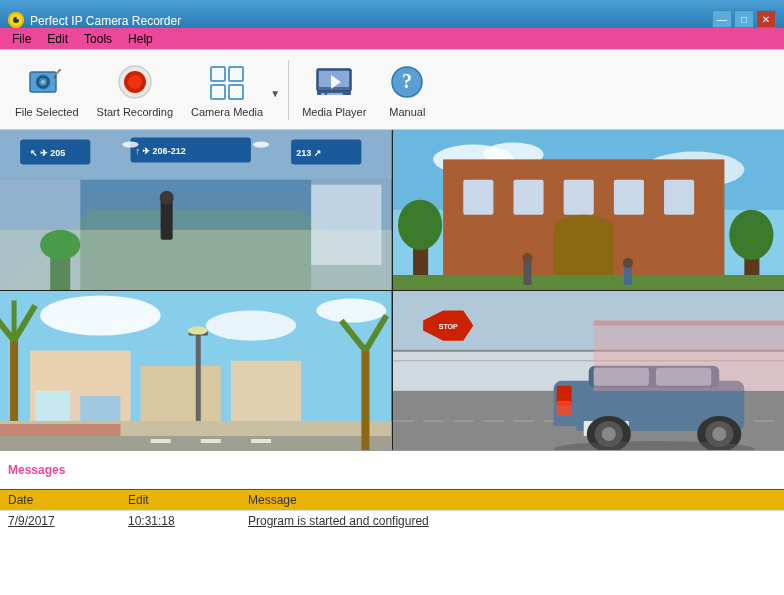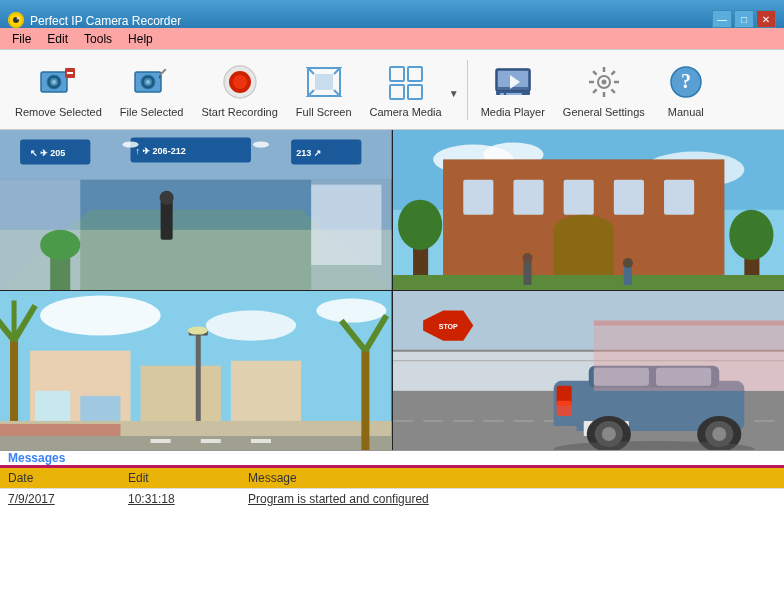--- a/index.html
+++ b/index.html
@@ -44,21 +44,21 @@
       font-size: 10px;
       display: flex;
       align-items: center;
       justify-content: center;
       cursor: pointer;
     }
     .title-bar-btn.close-btn { background: #c0392b; }
 
     
     .menu-bar {
-      background: #fca5a5;
+      background: #ec4899;
       height: 22px;
       display: flex;
       align-items: center;
       padding: 0 4px;
       border-bottom: 1px solid #ccc;
     }
     .menu-item {
       padding: 2px 8px;
       font-size: 12px;
       cursor: pointer;
@@ -131,25 +131,25 @@
     
     .messages-panel {
       background: #fff;
       border-top: 1px solid #999;
       flex: 1;
       display: flex;
       flex-direction: column;
       min-height: 80px;
     }
     .messages-header {
-      padding: 0 8px;
+      padding: 12px 8px;
       font-weight: bold;
       font-size: 12px;
-      color: #3b82f6;
-      border-bottom: 3px solid #be185d;
+      color: #ec4899;
+      border-bottom: 1px solid #be185d;
     }
     .messages-table {
       width: 100%;
       border-collapse: collapse;
       font-size: 12px;
     }
     .messages-table th {
       text-align: left;
       padding: 3px 8px;
       font-weight: normal;
@@ -188,33 +188,20 @@
 <div class="menu-bar">
   <span class="menu-item">File</span>
   <span class="menu-item">Edit</span>
   <span class="menu-item">Tools</span>
   <span class="menu-item">Help</span>
 </div>
 
 <div class="toolbar">
 
 
-  <div class="tool-btn">
-    <div class="tool-icon">
-      <svg width="38" height="36" viewBox="0 0 38 36">
-        <rect x="2" y="8" width="26" height="20" rx="2" fill="#5a9fd4" stroke="#2a6fa0" stroke-width="1.5"></rect>
-        <circle cx="15" cy="18" r="7" fill="#1a5a80" stroke="#2a7ab0" stroke-width="1"></circle>
-        <circle cx="15" cy="18" r="4" fill="#4a8ab0"></circle>
-        <circle cx="15" cy="18" r="2" fill="#88c0e0"></circle>
-        <rect x="26" y="4" width="10" height="10" rx="1" fill="#c0392b"></rect>
-        <line x1="28" y1="9" x2="34" y2="9" stroke="white" stroke-width="2"></line>
-      </svg>
-    </div>
-    <span>Remove Selected</span>
-  </div>
 
   <div class="tool-btn">
     <div class="tool-icon">
       <svg width="38" height="36" viewBox="0 0 38 36">
         <rect x="2" y="8" width="26" height="20" rx="2" fill="#5a9fd4" stroke="#2a6fa0" stroke-width="1.5"></rect>
         <circle cx="15" cy="18" r="7" fill="#1a5a80" stroke="#2a7ab0" stroke-width="1"></circle>
         <circle cx="15" cy="18" r="4" fill="#4a8ab0"></circle>
         <circle cx="15" cy="18" r="2" fill="#88c0e0"></circle>
         <g transform="translate(26, 3)">
           <rect x="0" y="4" width="8" height="2" rx="0.5" fill="#888" transform="rotate(-45 4 5)"></rect>
@@ -230,33 +217,20 @@
       <svg width="38" height="36" viewBox="0 0 38 36">
         <circle cx="19" cy="18" r="16" fill="#e8e8e8" stroke="#ccc" stroke-width="1.5"></circle>
         <circle cx="19" cy="18" r="11" fill="#cc2200"></circle>
         <circle cx="19" cy="18" r="7" fill="#ee3311"></circle>
       </svg>
     </div>
     <span>Start Recording</span>
   </div>
 
 
-  <div class="tool-btn">
-    <div class="tool-icon">
-      <svg width="38" height="36" viewBox="0 0 38 36">
-        <rect x="3" y="4" width="32" height="28" rx="2" fill="none" stroke="#5a9fd4" stroke-width="2"></rect>
-        <polyline points="9,10 3,4 9,4" fill="none" stroke="#5a9fd4" stroke-width="2"></polyline>
-        <polyline points="29,10 35,4 29,4" fill="none" stroke="#5a9fd4" stroke-width="2"></polyline>
-        <polyline points="9,26 3,32 9,32" fill="none" stroke="#5a9fd4" stroke-width="2"></polyline>
-        <polyline points="29,26 35,32 29,32" fill="none" stroke="#5a9fd4" stroke-width="2"></polyline>
-        <rect x="10" y="10" width="18" height="16" fill="#5a9fd4" opacity="0.3"></rect>
-      </svg>
-    </div>
-    <span>Full Screen</span>
-  </div>
 
   <div style="display:flex;flex-direction:row;align-items:center;">
     <div class="tool-btn" style="min-width:58px;">
       <div class="tool-icon">
         <svg width="38" height="36" viewBox="0 0 38 36">
           <rect x="3" y="3" width="14" height="14" rx="1" fill="none" stroke="#5a9fd4" stroke-width="2"></rect>
           <rect x="21" y="3" width="14" height="14" rx="1" fill="none" stroke="#5a9fd4" stroke-width="2"></rect>
           <rect x="3" y="21" width="14" height="14" rx="1" fill="none" stroke="#5a9fd4" stroke-width="2"></rect>
           <rect x="21" y="21" width="14" height="14" rx="1" fill="none" stroke="#5a9fd4" stroke-width="2"></rect>
         </svg>
@@ -275,39 +249,20 @@
         <rect x="4" y="7" width="30" height="16" rx="1" fill="#88aad4"></rect>
         <rect x="2" y="27" width="34" height="4" rx="1" fill="#3a5a8a"></rect>
         <rect x="6" y="29" width="4" height="2" rx="0.5" fill="#8ab0e0"></rect>
         <rect x="12" y="29" width="16" height="2" rx="0.5" fill="#8ab0e0"></rect>
         <polygon points="16,11 26,18 16,25" fill="white" opacity="0.9"></polygon>
       </svg>
     </div>
     <span>Media Player</span>
   </div>
 
-  <div class="tool-btn">
-    <div class="tool-icon">
-      <svg width="38" height="36" viewBox="0 0 38 36">
-        <circle cx="19" cy="18" r="6" fill="none" stroke="#888" stroke-width="2"></circle>
-        <circle cx="19" cy="18" r="2.5" fill="#888"></circle>
-        <g stroke="#888" stroke-width="2.5">
-          <line x1="19" y1="3" x2="19" y2="8"></line>
-          <line x1="19" y1="28" x2="19" y2="33"></line>
-          <line x1="4" y1="18" x2="9" y2="18"></line>
-          <line x1="29" y1="18" x2="34" y2="18"></line>
-          <line x1="8.1" y1="7.1" x2="11.6" y2="10.6"></line>
-          <line x1="26.4" y1="25.4" x2="29.9" y2="28.9"></line>
-          <line x1="29.9" y1="7.1" x2="26.4" y2="10.6"></line>
-          <line x1="11.6" y1="25.4" x2="8.1" y2="28.9"></line>
-        </g>
-      </svg>
-    </div>
-    <span>General Settings</span>
-  </div>
 
   <div class="tool-btn">
     <div class="tool-icon">
       <svg width="38" height="36" viewBox="0 0 38 36">
         <circle cx="19" cy="18" r="15" fill="#5a9fd4" stroke="#2a7ab0" stroke-width="1.5"></circle>
         <text x="19" y="24" text-anchor="middle" font-size="20" font-weight="bold" fill="white" font-family="serif">?</text>
       </svg>
     </div>
     <span>Manual</span>
   </div>

